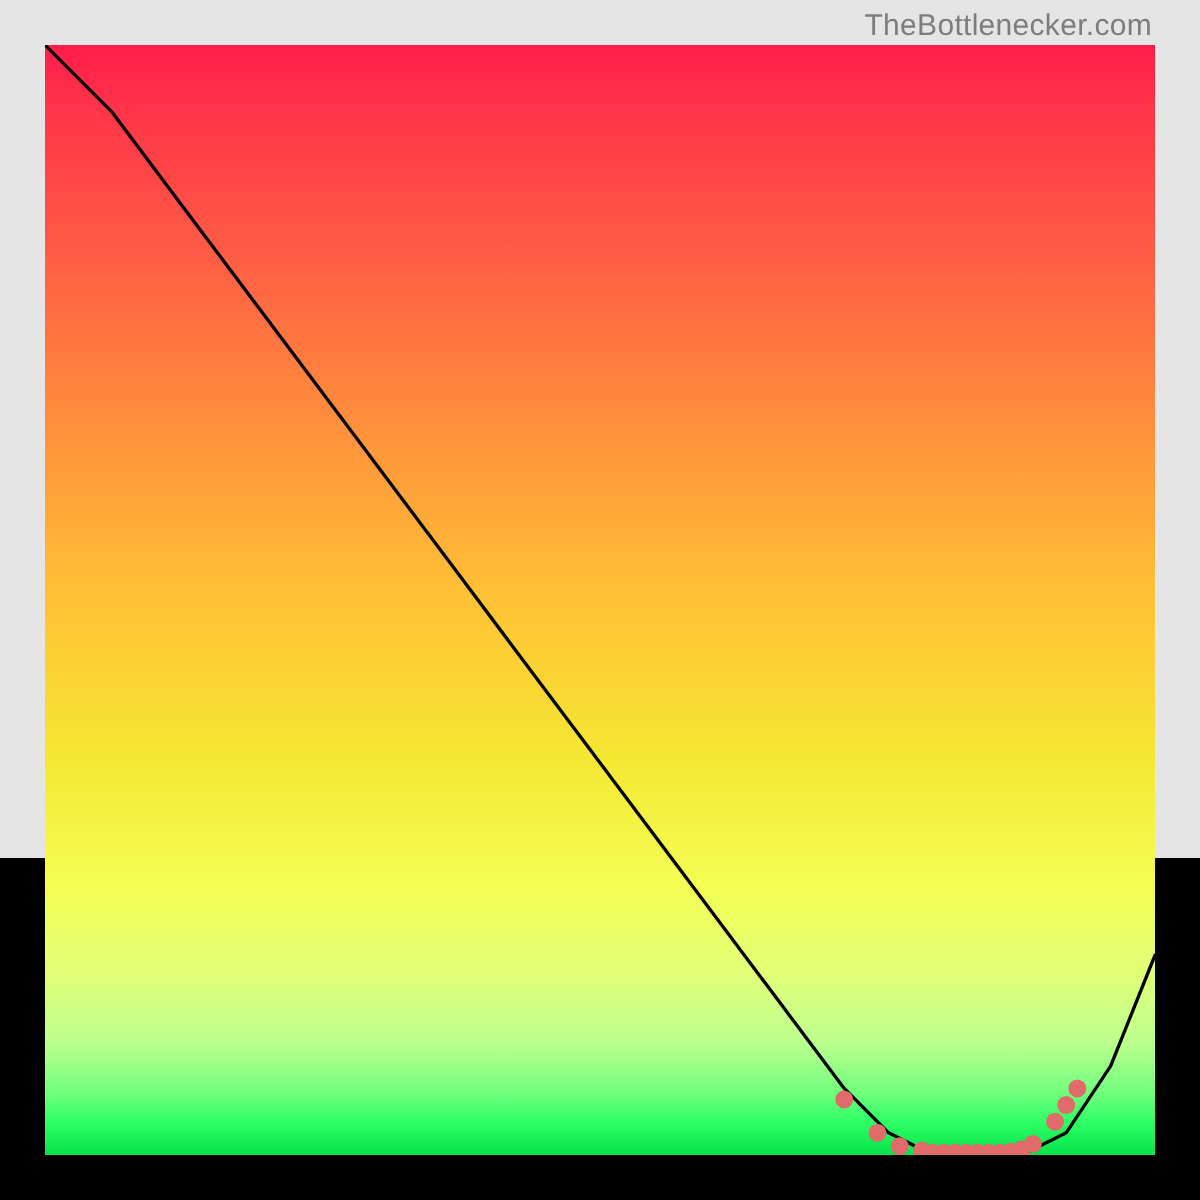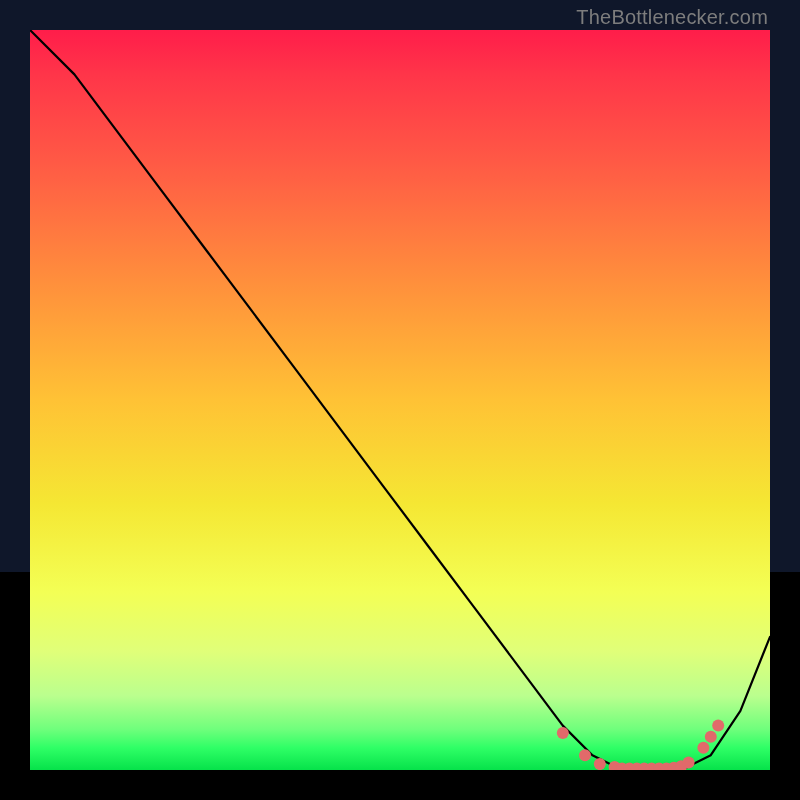--- a/index.html
+++ b/index.html
@@ -8,21 +8,21 @@
     width: 800px;
     height: 800px;
     background: #000;
     overflow: hidden;
     font-family: Arial, Helvetica, sans-serif;
   }
   .stage {
     position: relative;
     width: 800px;
     height: 572px;
-    background: #0f172a;
+    background: #e5e5e5;
   }
   .plot {
     position: absolute;
     left: 30px;
     top: 30px;
     width: 740px;
     height: 740px;
     
     background: linear-gradient(
       to bottom,

